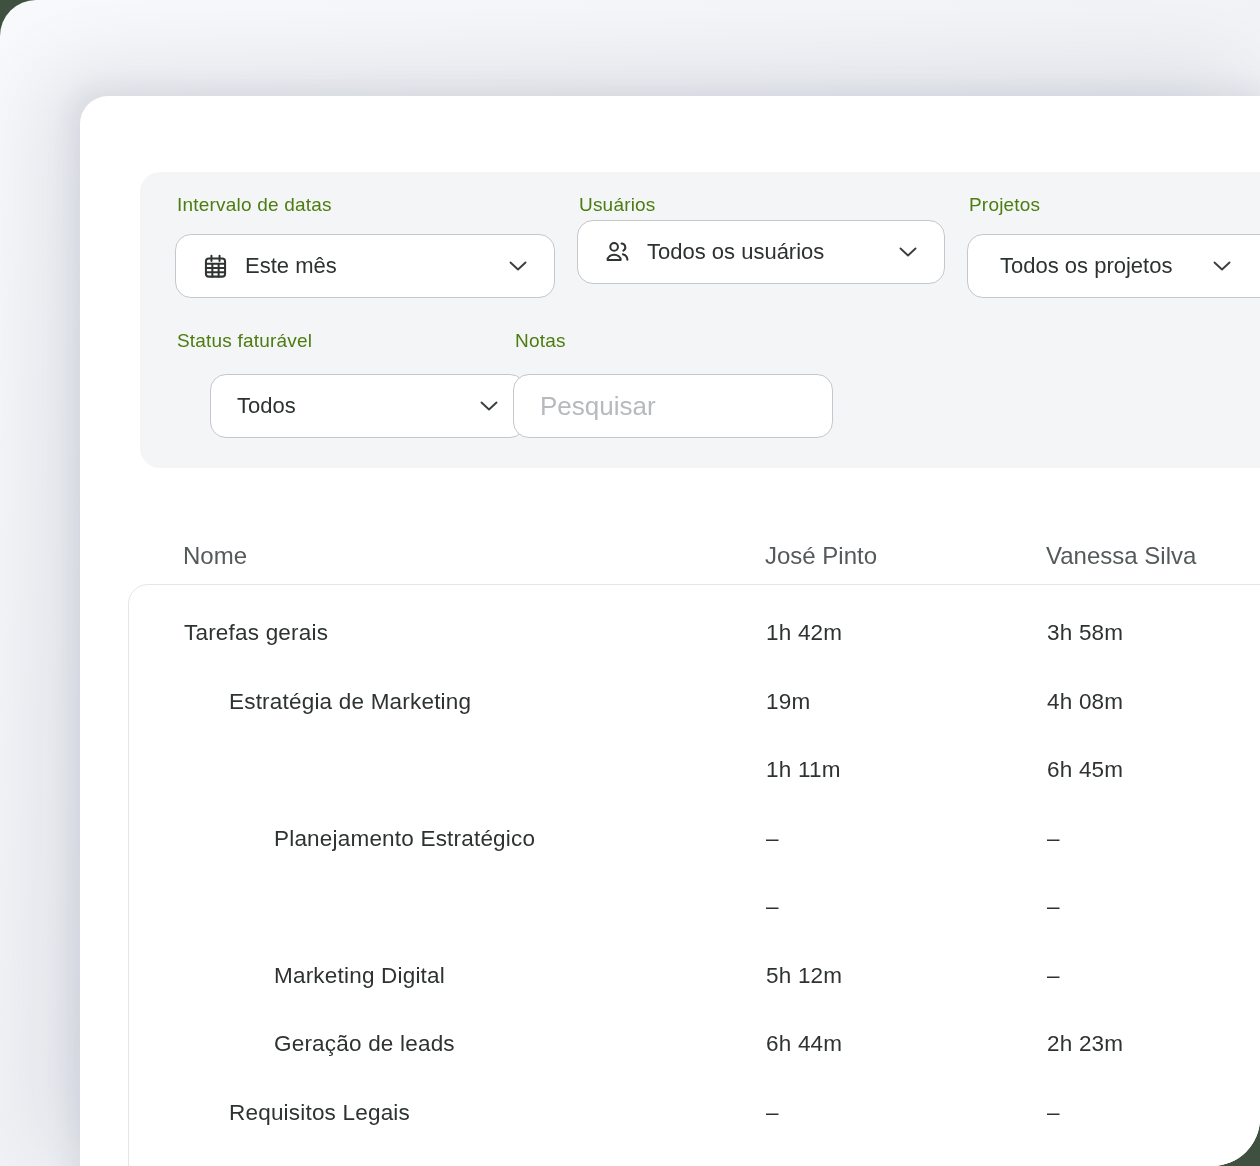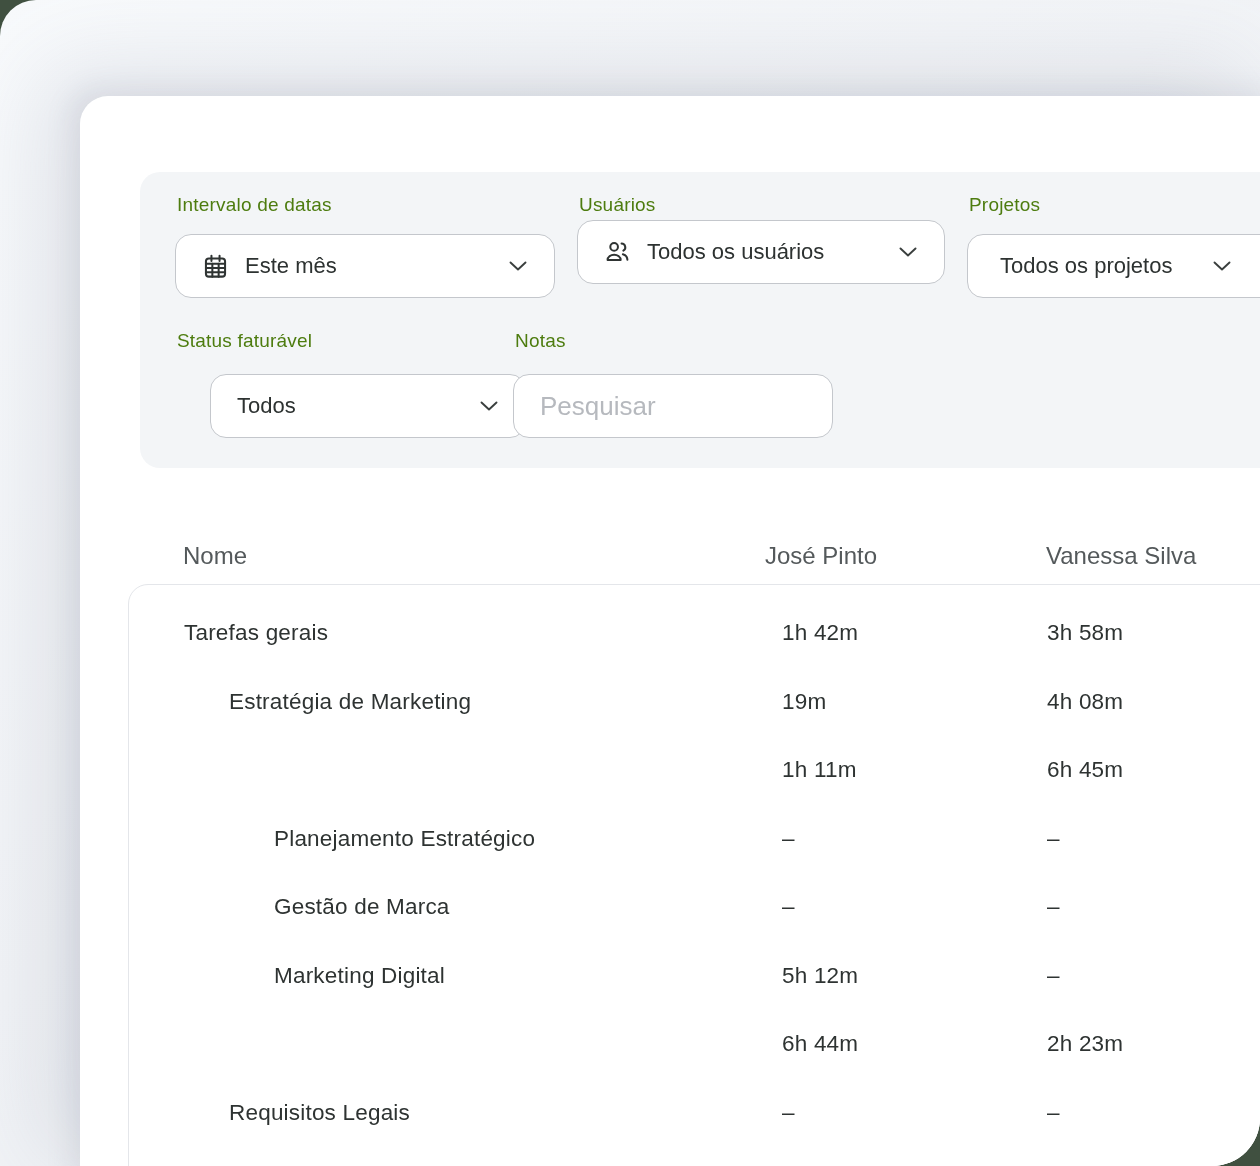--- a/index.html
+++ b/index.html
@@ -70,21 +70,21 @@
     padding-top:14px;
   }
   .trow{position:relative;height:68.5px;}
   .cell{
     position:absolute;top:0;height:100%;display:flex;align-items:center;
     font-size:22.5px;color:#2e3332;white-space:nowrap;letter-spacing:.2px;
   }
   .ind0{left:55px;}
   .ind1{left:100px;}
   .ind2{left:145px;}
-  .t1{left:637px;margin-left:16px;}
+  .t1{left:637px;}
   .t2{left:918px;}
   svg{display:block;}
 </style>
 </head>
 <body>
 
 <div class="shell">
   <div class="main-card">
 
     <section class="filters">
@@ -175,30 +175,30 @@
         <div class="trow">
           <span class="cell t1">1h 11m</span>
           <span class="cell t2">6h 45m</span>
         </div>
         <div class="trow">
           <span class="cell ind2">Planejamento Estratégico</span>
           <span class="cell t1">–</span>
           <span class="cell t2">–</span>
         </div>
         <div class="trow">
-          <span class="cell ind2">Gestão de Marca</span>
           <span class="cell t1">–</span>
           <span class="cell t2">–</span>
         </div>
         <div class="trow">
           <span class="cell ind2">Marketing Digital</span>
           <span class="cell t1">5h 12m</span>
           <span class="cell t2">–</span>
         </div>
         <div class="trow">
+          <span class="cell ind2">Geração de leads</span>
           <span class="cell t1">6h 44m</span>
           <span class="cell t2">2h 23m</span>
         </div>
         <div class="trow">
           <span class="cell ind1">Requisitos Legais</span>
           <span class="cell t1">–</span>
           <span class="cell t2">–</span>
         </div>
       </div>
 

